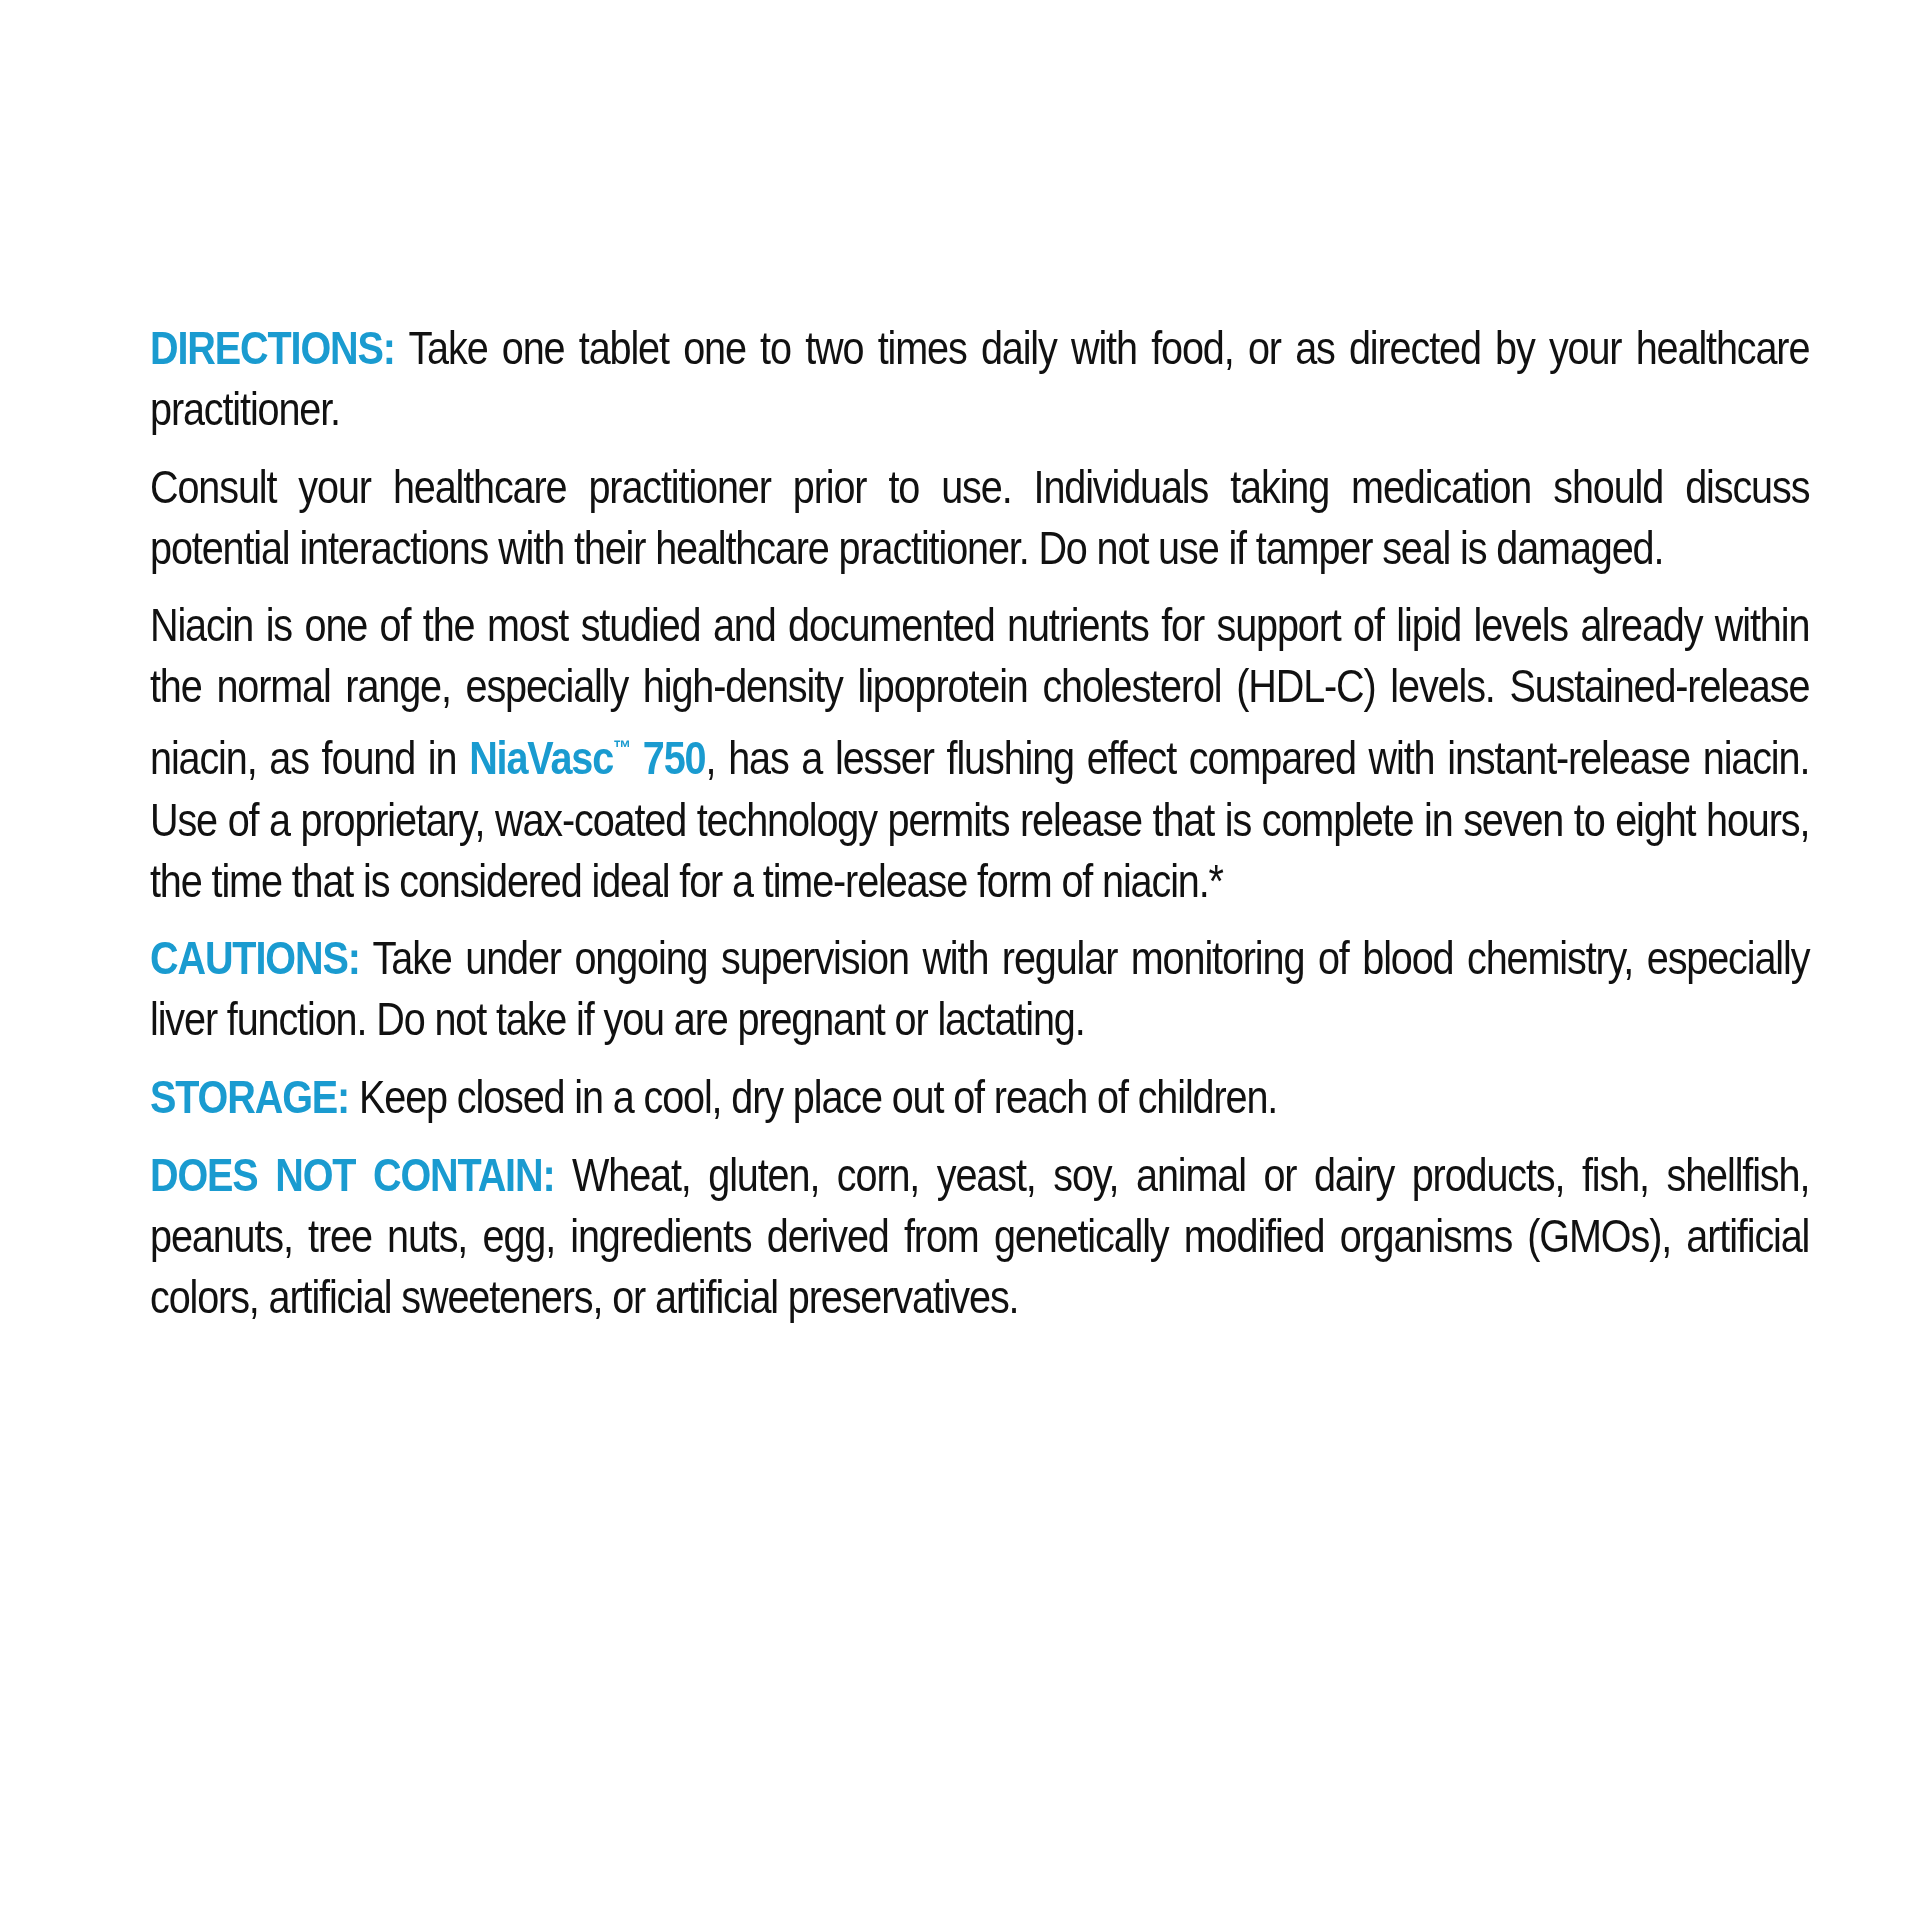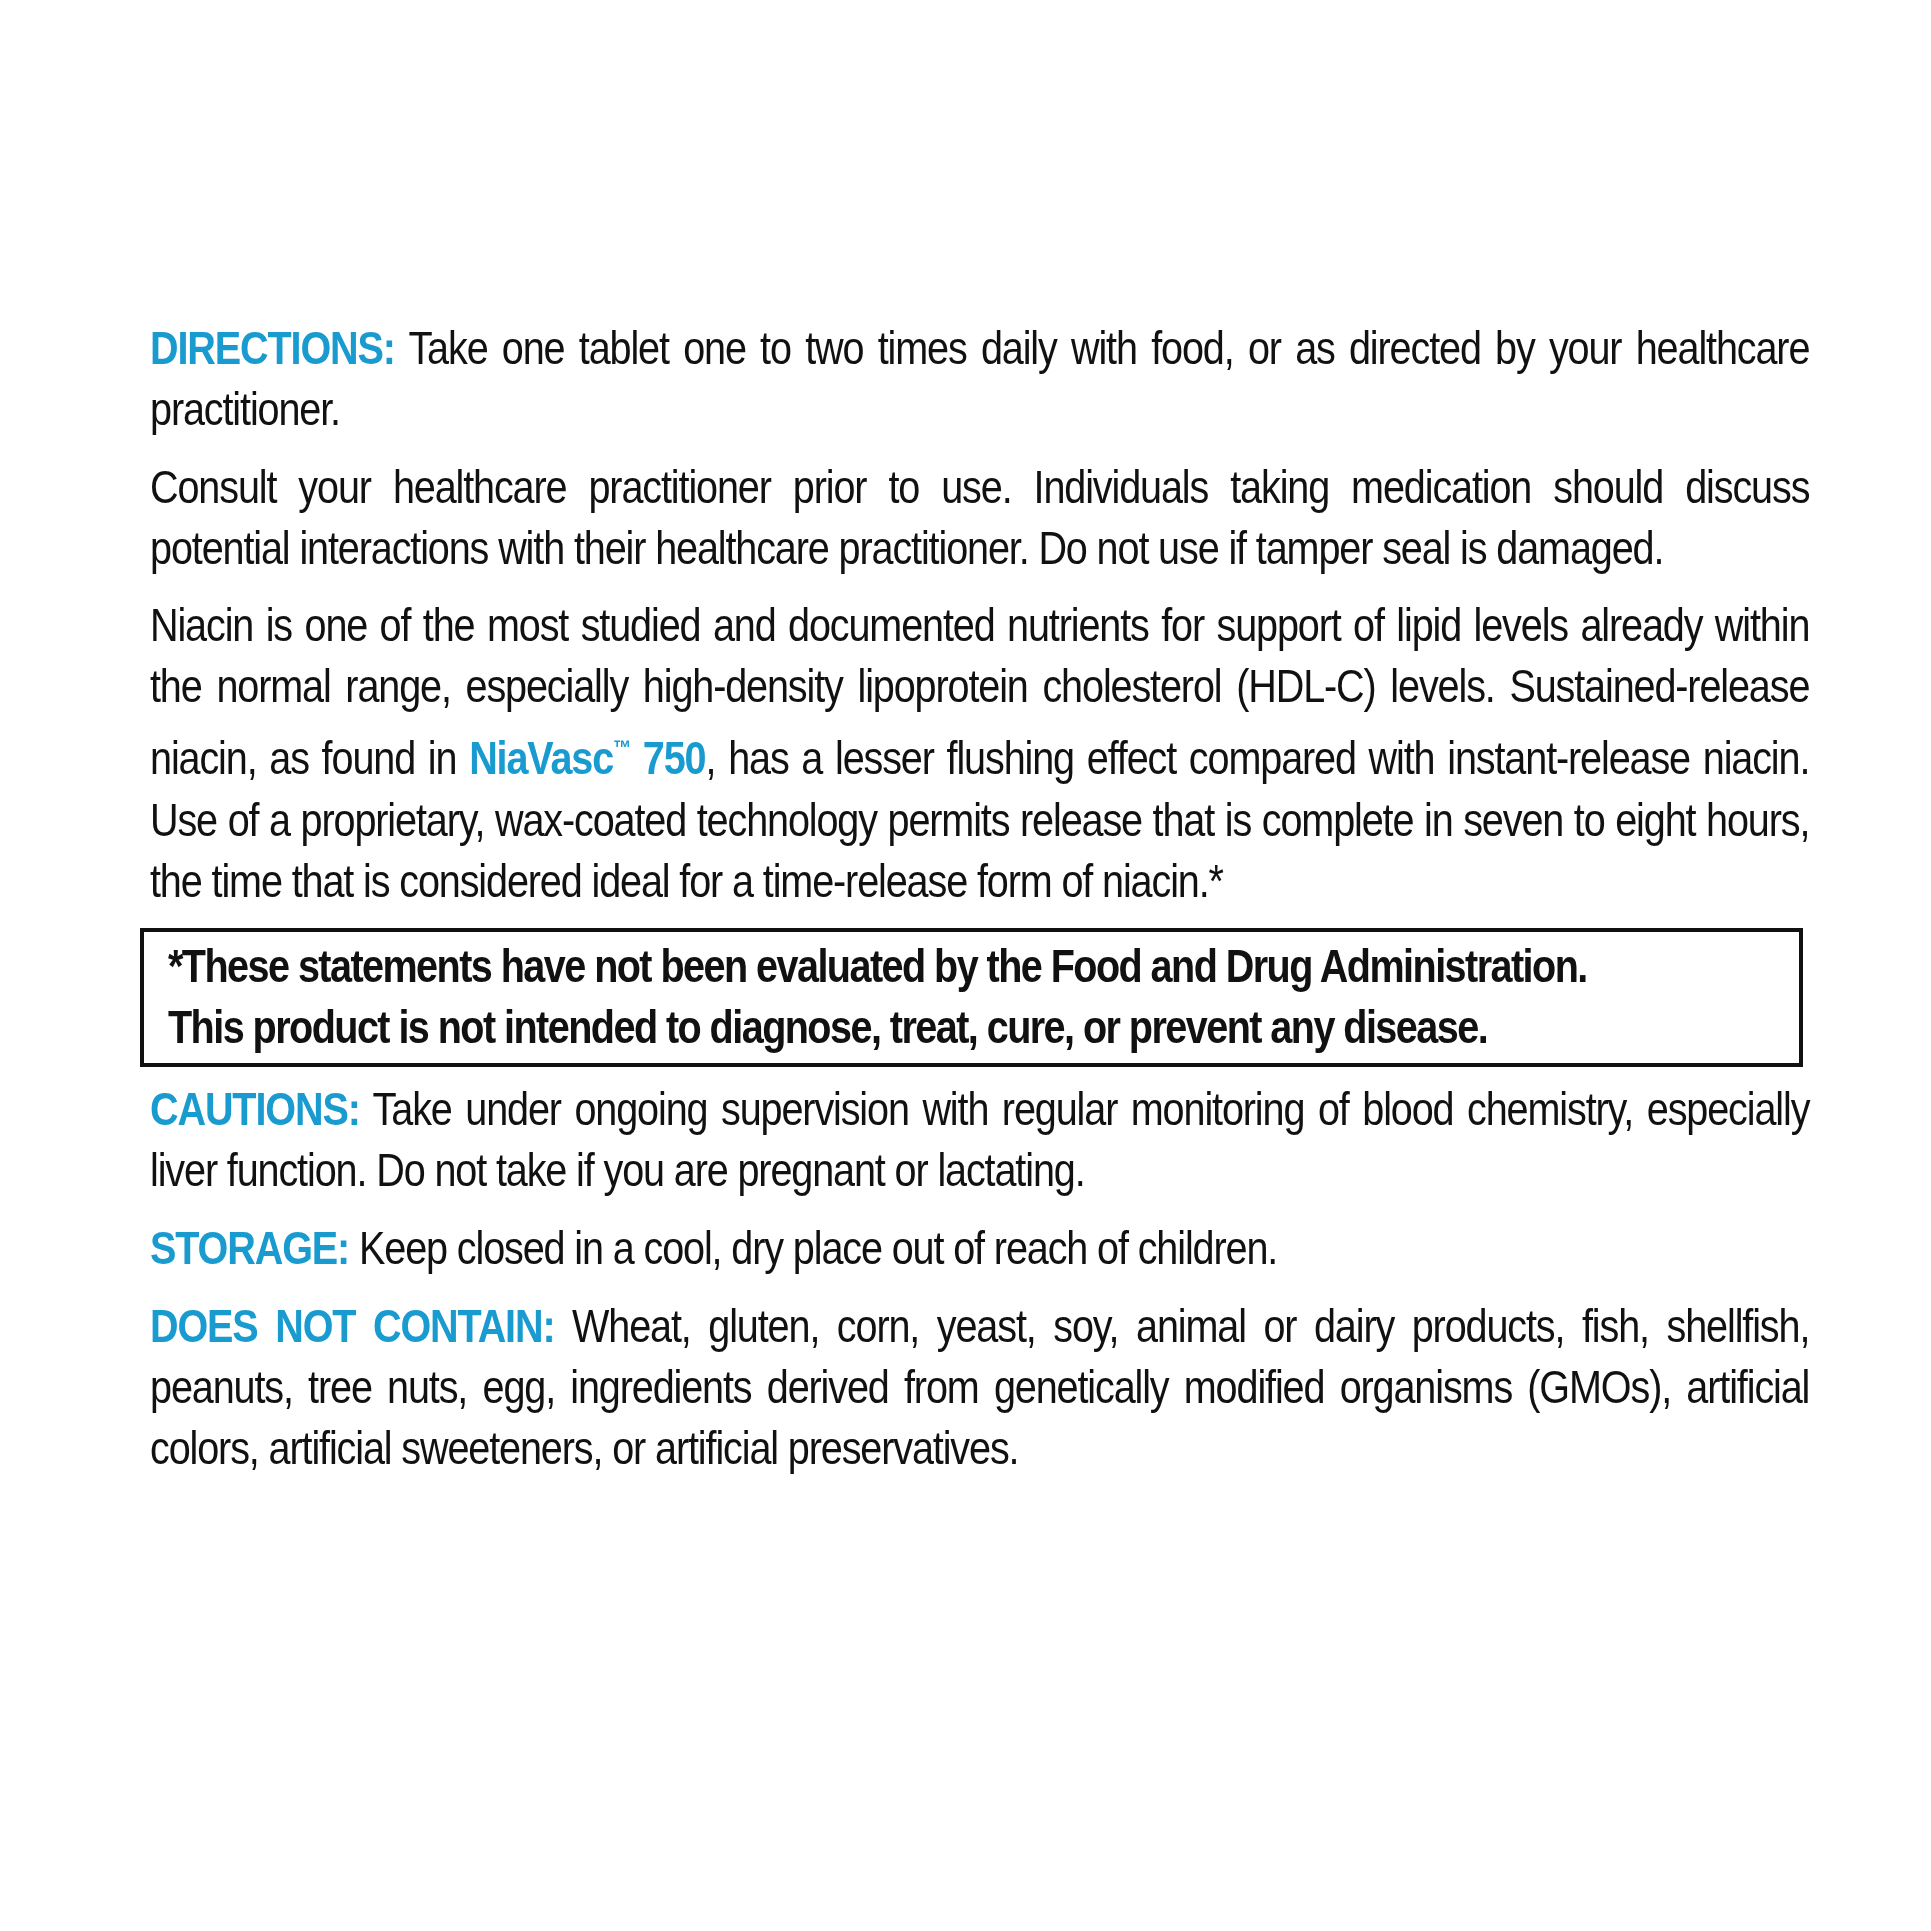--- a/index.html
+++ b/index.html
@@ -26,24 +26,20 @@
 </head>
 <body>
 
 <div class="doc">
   <p><span class="label">DIRECTIONS:</span><span> Take one tablet one to two times daily with food, or as directed by your healthcare practitioner.</span></p>
 
   <p>Consult your healthcare practitioner prior to use. Individuals taking medication should discuss potential interactions with their healthcare practitioner. Do not use if tamper seal is damaged.</p>
 
   <p><span>Niacin is one of the most studied and documented nutrients for support of lipid levels already within the normal range, especially high-density lipoprotein cholesterol (HDL-C) levels. Sustained-release niacin, as found in </span><span class="brand">NiaVasc</span><span class="tm">™</span><span class="brand"> 750</span><span>, has a lesser flushing effect compared with instant-release niacin. Use of a proprietary, wax-coated technology permits release that is complete in seven to eight hours, the time that is considered ideal for a time-release form of niacin.*</span></p>
 
-  <div class="fda-box">
-    <p>*These statements have not been evaluated by the Food and Drug Administration.</p>
-    <p>This product is not intended to diagnose, treat, cure, or prevent any disease.</p>
-  </div>
 
   <p><span class="label">CAUTIONS:</span><span> Take under ongoing supervision with regular monitoring of blood chemistry, especially liver function. Do not take if you are pregnant or lactating.</span></p>
 
   <p><span class="label">STORAGE:</span><span> Keep closed in a cool, dry place out of reach of children.</span></p>
 
   <p><span class="label">DOES NOT CONTAIN:</span><span> Wheat, gluten, corn, yeast, soy, animal or dairy products, fish, shellfish, peanuts, tree nuts, egg, ingredients derived from genetically modified organisms (GMOs), artificial colors, artificial sweeteners, or artificial preservatives.</span></p>
 </div>
 
 
 </body></html>

